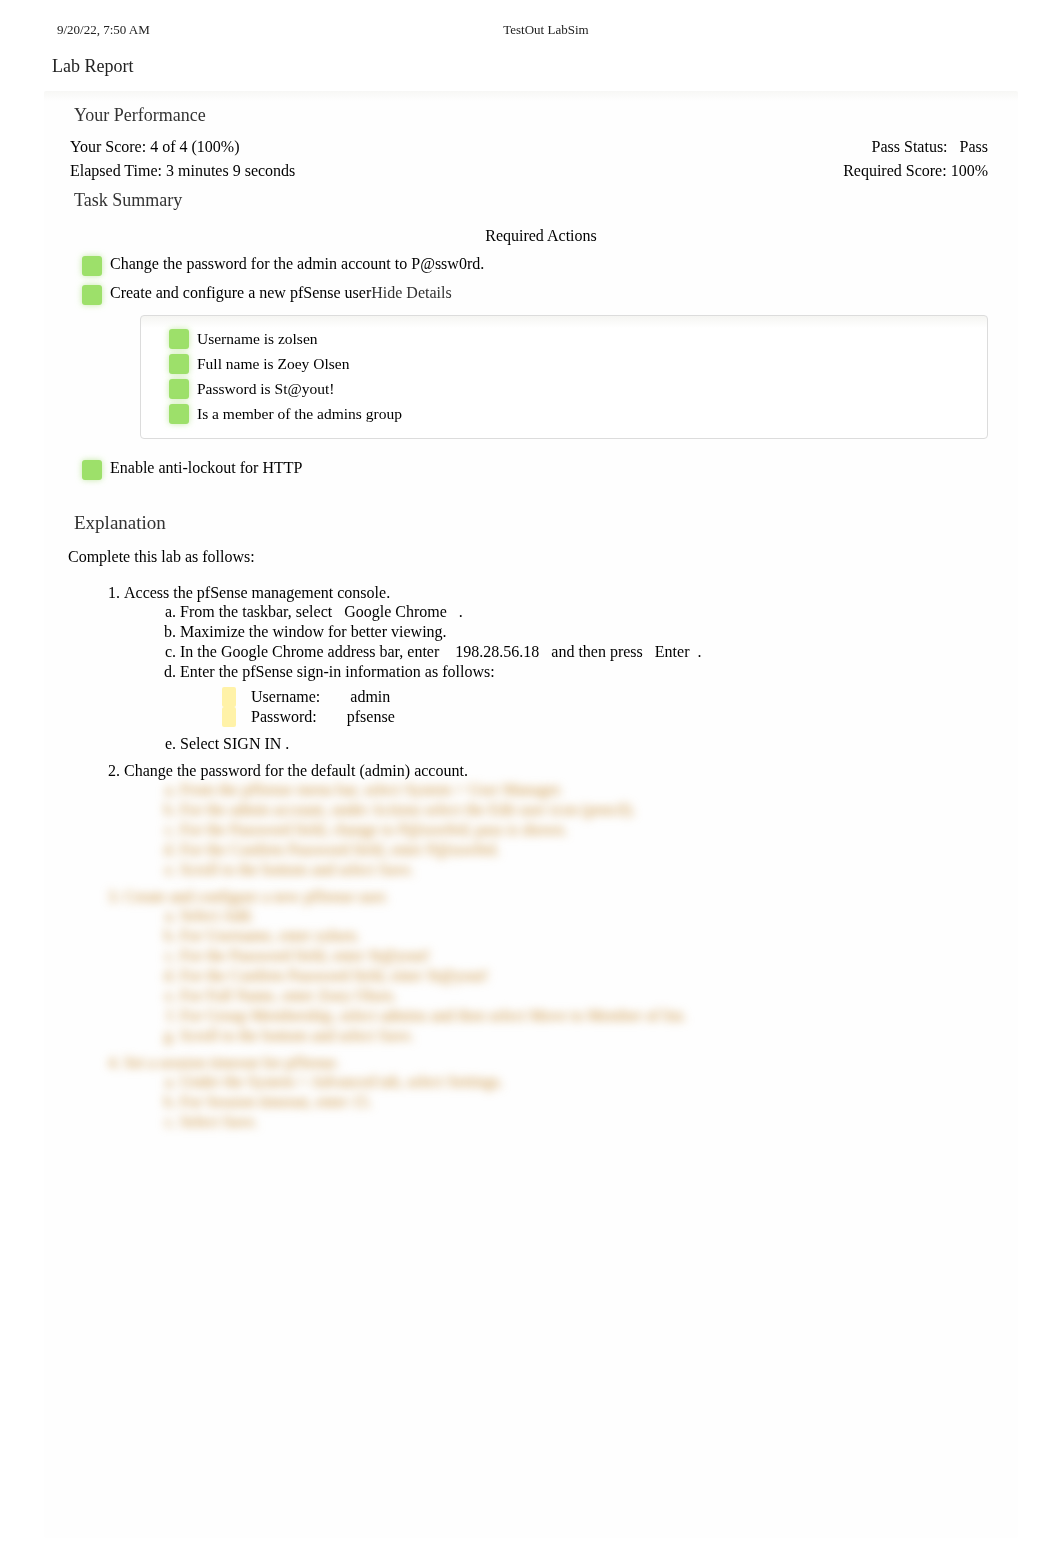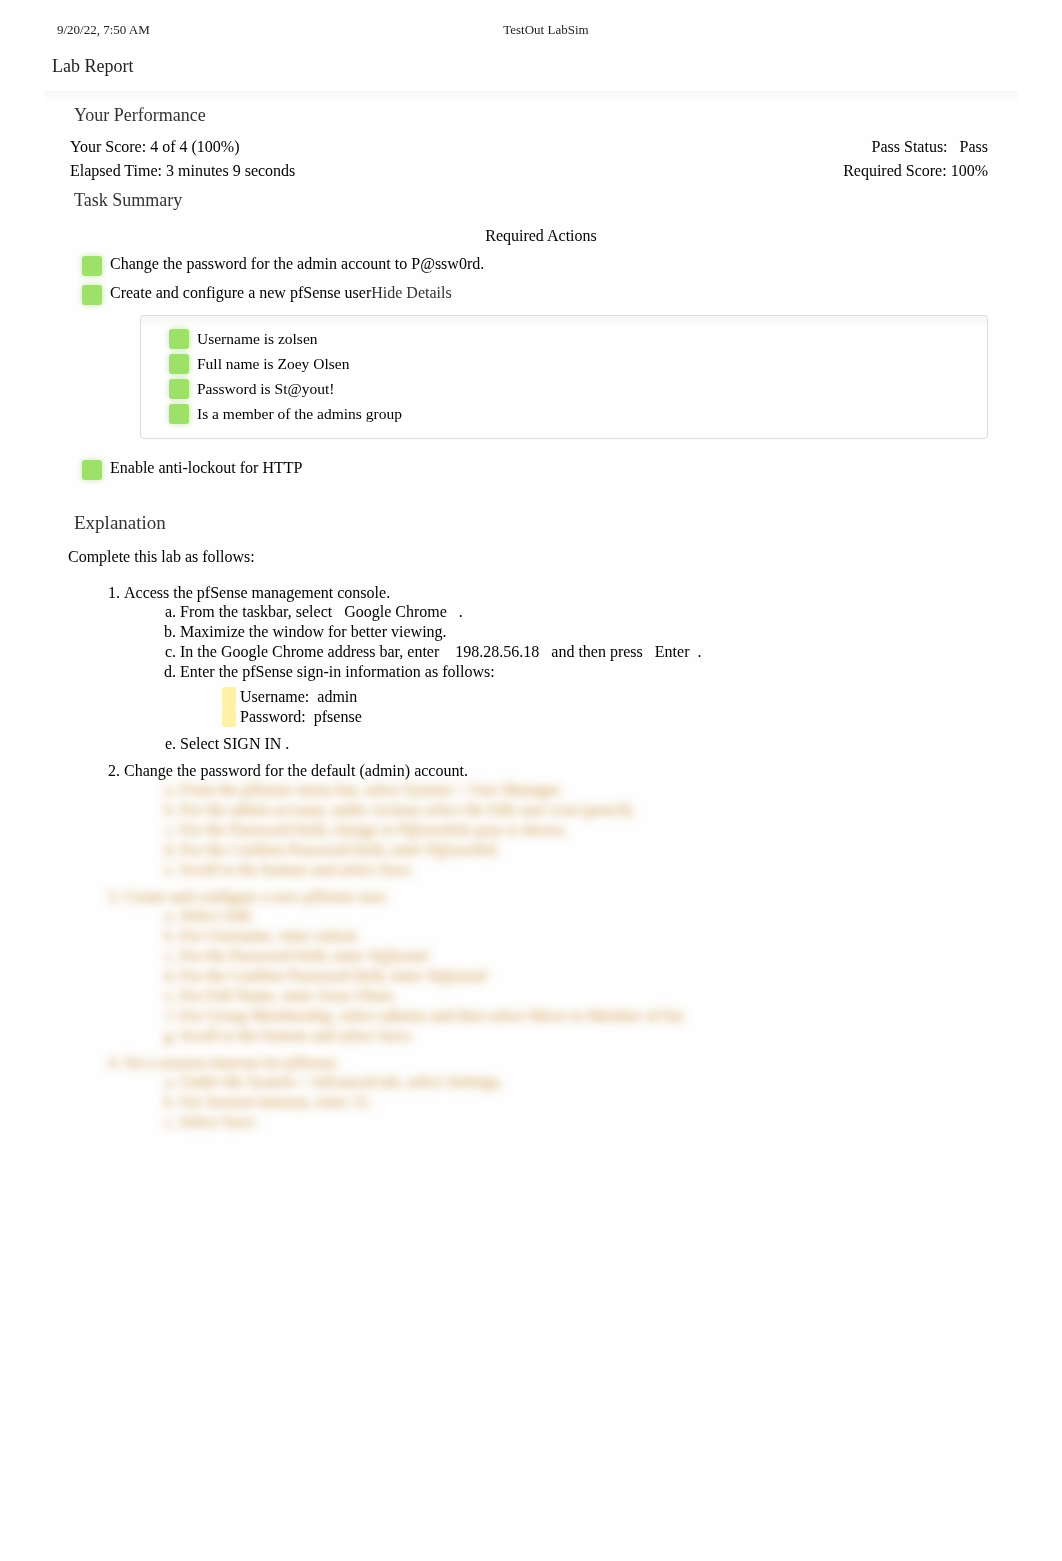--- a/index.html
+++ b/index.html
@@ -95,21 +95,21 @@
   ol.main-list > li { padding: 2px 0 6px 0; }
   ol.sub-list {
     list-style: lower-alpha;
     padding-left: 56px;
   }
   ol.sub-list > li { padding: 1px 0; }
   .cred-block {
     margin: 4px 0 4px 36px;
     padding: 2px 6px;
   }
-  .cred-line { display: flex; align-items: center; gap: 0; }
+  .cred-line { display: flex; align-items: center; gap: 11px; }
   .cred-mark {
     width: 14px; height: 20px;
     background: #fff2a8;
     border-radius: 2px;
     margin-right: 4px;
   }
   .mono { font-family: "Times New Roman", serif; }
   .blur-zone {
     filter: blur(5px);
     user-select: none;

